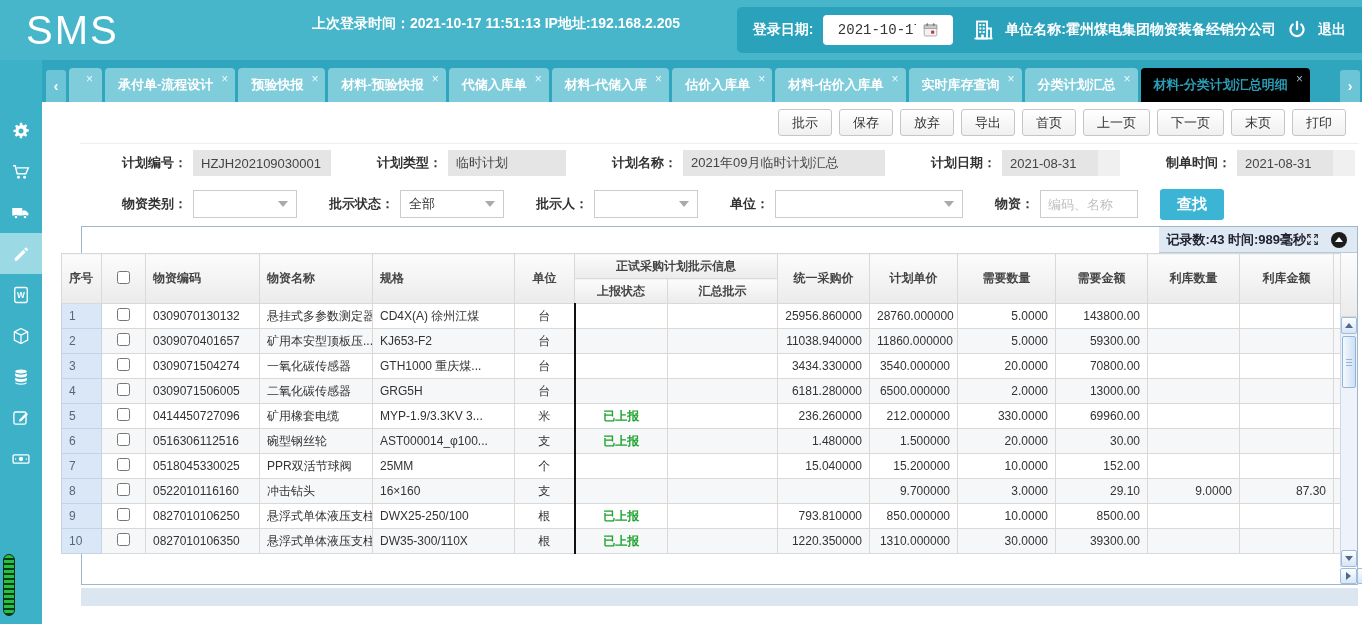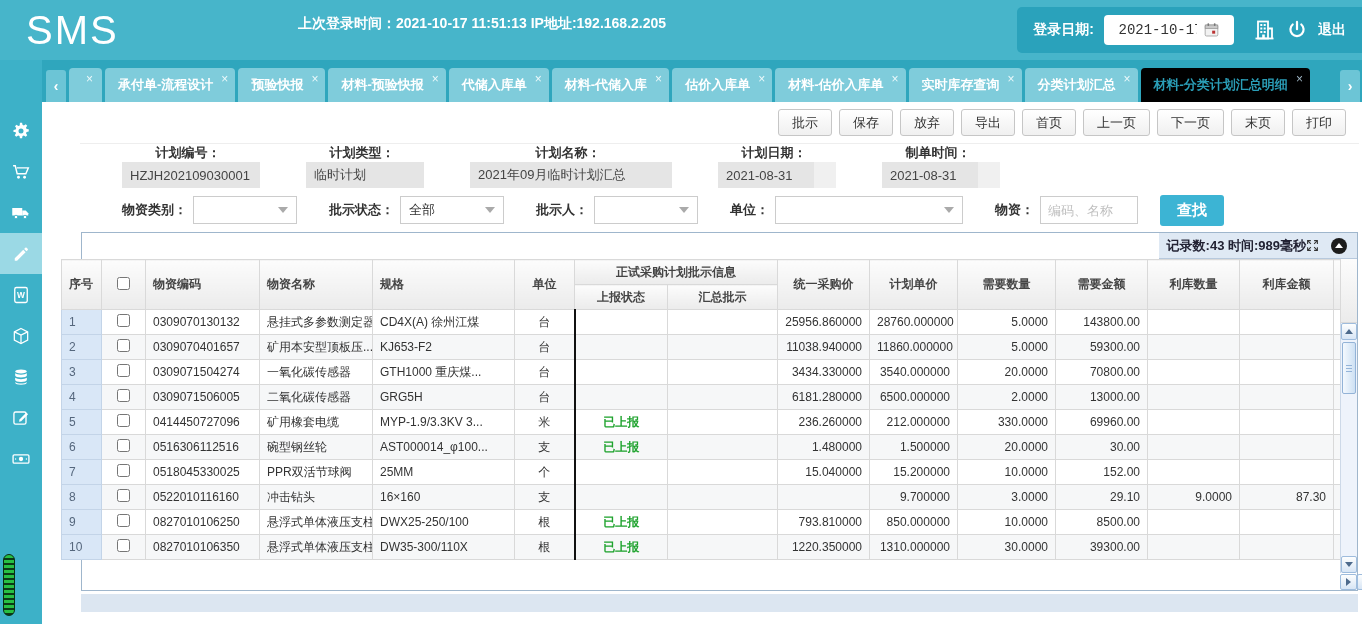--- a/index.html
+++ b/index.html
@@ -3,21 +3,21 @@
 <meta charset="utf-8">
 <style>
   *{box-sizing:border-box;margin:0;padding:0;}
   html,body{width:1362px;height:624px;overflow:hidden;}
   body{font-family:"Liberation Sans","DejaVu Sans",sans-serif;background:#fff;}
   .app{width:1362px;height:624px;display:flex;flex-direction:column;background:#fff;}
 
   
   .top{flex:0 0 60px;background:#47b5ca;position:relative;display:flex;align-items:center;}
   .logo{color:#fff;font-size:40px;margin-left:26px;font-weight:400;letter-spacing:2px;}
-  .login-info{position:absolute;left:298px;top:15px;color:#fff;font-weight:bold;font-size:14px;}
+  .login-info{position:absolute;left:312px;top:15px;color:#fff;font-weight:bold;font-size:14px;}
   .top-right{position:absolute;right:0;top:7px;height:46px;background:#2aa2bb;border-radius:5px 0 0 5px;display:flex;align-items:center;padding:0 16px;gap:10px;color:#fff;font-weight:bold;font-size:14px;}
   .date-box{background:#fff;border-radius:4px;height:30px;width:130px;display:flex;align-items:center;justify-content:center;gap:6px;margin-right:8px;}
   .date-input{border:none;outline:none;width:78px;font-size:14px;color:#333;text-align:center;font-family:Liberation Mono, monospace;background:transparent;}
   .hdr-ic{display:inline-flex;align-items:center;}
 
   
   .body{flex:1;display:flex;min-height:0;}
   .sidebar{flex:0 0 42px;background:#3db1c8;position:relative;padding-top:50px;}
   .side-item{height:41px;display:flex;align-items:center;justify-content:center;cursor:pointer;}
   .side-item.active{background:#9bd9e5;}
@@ -38,21 +38,21 @@
   .tab.active{background:#000000;color:#2a9db6;}
   .tab.active .tab-close{color:#9fb6c4;}
 
   
   .content{flex:1;display:flex;flex-direction:column;padding:0 3px;min-height:0;margin-left:35px;}
   .toolbar{flex:0 0 42px;display:flex;align-items:center;justify-content:flex-end;gap:7px;padding-right:13px;border-bottom:1px solid #eee;}
   .tbtn{height:27px;padding:0 13px;border:1px solid #c6c6c6;border-radius:3px;background:linear-gradient(#ffffff,#f0f0f0);font-size:13px;color:#333;font-family:inherit;cursor:pointer;}
 
   .formrow{flex:0 0 38px;display:flex;align-items:center;padding-left:42px;font-size:13px;color:#333;}
   .f-label{font-weight:bold;margin:0 6px 0 0;white-space:nowrap;}
-  .f-group{display:flex;align-items:center;margin-right:46px;flex-direction:column;}
+  .f-group{display:flex;align-items:center;margin-right:46px;}
   .f-val{background:#e5e5e5;height:26px;display:flex;align-items:center;padding:0 8px;color:#444;white-space:nowrap;position:relative;}
   .w-no{width:138px;}.w-type{width:118px;}.w-name{width:202px;}
   .w-date{width:118px;padding-right:26px;}
   .w-date::after{content:"";position:absolute;right:0;top:0;width:22px;height:26px;background:#f0f0f0;}
 
   .filterrow{flex:0 0 44px;display:flex;align-items:center;padding-left:42px;font-size:13px;color:#333;}
   .sel{border:1px solid #ccc;background:#fff;height:28px;display:flex;align-items:center;justify-content:space-between;padding:0 8px;cursor:pointer;}
   .sel .arr{width:0;height:0;border-left:5px solid transparent;border-right:5px solid transparent;border-top:6px solid #aaa;margin-left:8px;}
   .sel-sm{width:104px;}.sel-lg{width:188px;}
   .fgap{margin-right:32px;gap:12px;}
@@ -135,20 +135,21 @@
               <rect x="8.3" y="6" width="2" height="2"></rect>
               <rect x="11.7" y="6" width="2" height="2"></rect>
               <rect x="8.3" y="9.5" width="2" height="2"></rect>
               <rect x="11.7" y="9.5" width="2" height="2"></rect>
               <rect x="8.3" y="13" width="2" height="2"></rect>
               <rect x="11.7" y="13" width="2" height="2"></rect>
               <rect x="10.2" y="16.5" width="2.6" height="4"></rect>
             </g>
           </svg>
         </span>
+      <span>单位名称:霍州煤电集团物资装备经销分公司</span>
       <span class="hdr-ic">
           <svg width="22" height="22" viewBox="0 0 24 24">
             <path d="M12 3.2v8" stroke="#fff" stroke-width="2.4" stroke-linecap="round" fill="none"></path>
             <path d="M7.3 6a7.2 7.2 0 109.4 0" fill="none" stroke="#fff" stroke-width="2.4" stroke-linecap="round"></path>
           </svg>
         </span>
       <span style="cursor:pointer;">退出</span>
     </div>
   </div>
 

